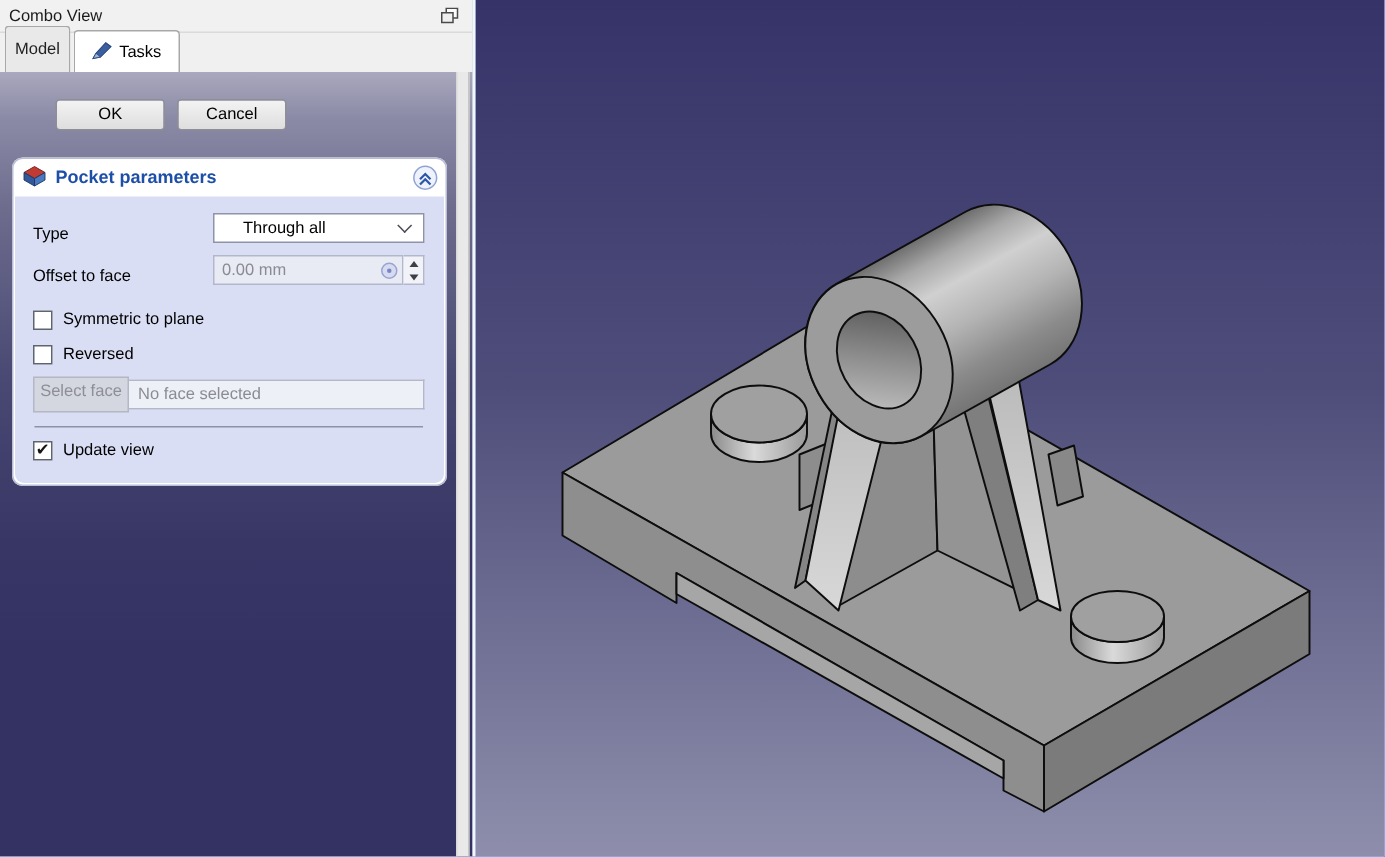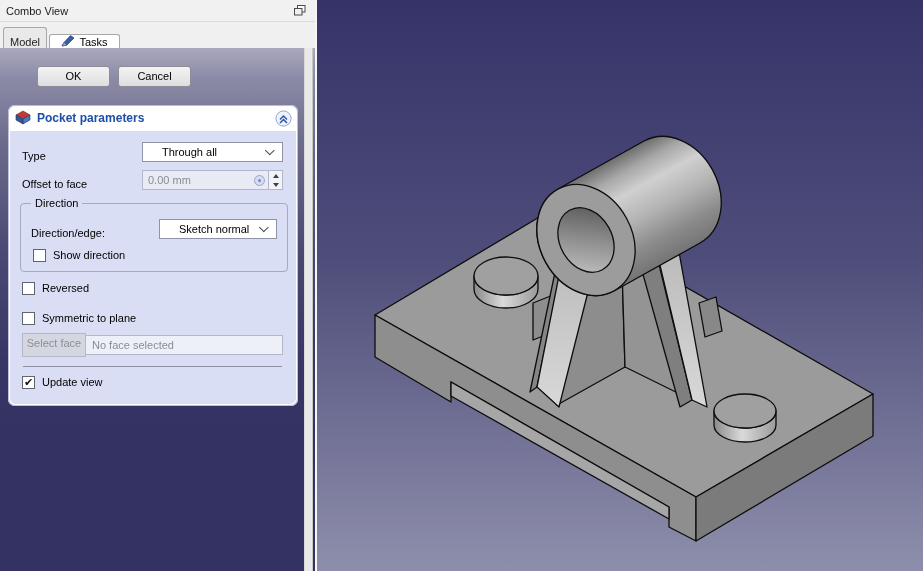--- a/index.html
+++ b/index.html
@@ -10,22 +10,22 @@
   
   .left { position:absolute; left:0; top:0; width:315px; height:571px; background:#f0f0f0; }
   .titlebar { position:relative; height:22px; background:#f1f1f1; border-bottom:1px solid #dadada;
     display:flex; align-items:center; padding:0 6px; }
   .titlebar .t { font-size:11px; color:#1a1a1a; }
   .float-btn { position:absolute; right:9px; top:5px; width:12px; height:11px; cursor:pointer; }
 
   .tabbar { position:relative; height:26px; background:#f0f0f0; display:flex; align-items:flex-end; padding-left:3px; }
   .tab { display:flex; align-items:center; justify-content:center; gap:4px;
     border:1px solid #a8a8a8; border-bottom:none; border-radius:3px 3px 0 0; cursor:pointer; }
-  .tab.inactive { height:21px; width:44px; background:#e9e9e9; color:#222; margin-bottom:0px;align-items:flex-end; }
-  .tab.active { height:14px; width:71px; background:#ffffff; margin-left:2px; }
+  .tab.inactive { height:31px; width:44px; background:#e9e9e9; color:#222; margin-bottom:0px; }
+  .tab.active { height:28px; width:71px; background:#ffffff; margin-left:2px; }
 
   .content { position:absolute; left:0; top:48px; width:315px; height:523px;
     background:linear-gradient(180deg,#a9a8bd 0%,#8b8aa6 6%,#6e6d8e 17%,#4b4a74 38%,#373665 60%,#333263 74%,#333263 100%); }
   .scrollstrip { position:absolute; right:2px; top:0; width:9px; height:523px;
     background:#e9e9e9; border-right:1px solid #c6c6c6; border-left:1px solid #d8d8d8; }
 
   .btnrow { position:absolute; left:0; top:18px; width:300px; display:flex; justify-content:flex-start; }
   .btn { height:21px; background:linear-gradient(#f3f3f3,#dedede); border:1px solid #8e8e98;
     border-radius:3px; font-size:11px; color:#000; text-align:center; line-height:19px; cursor:pointer; }
   .btn.ok { width:73px; margin-left:37px; }
@@ -164,43 +164,29 @@
                 <span>
                     <i class="tri-up"></i>
                   </span>
                 <span>
                     <i class="tri-dn"></i>
                   </span>
               </div>
             </div>
           </div>
 
-          <div class="gbox">
-            <span class="legend">Direction</span>
-            <div class="row">
-              <span class="lbl">Direction/edge:</span>
-              <div class="combo small">
-                <span class="val">Sketch normal</span>
-                <span class="chev"></span>
-              </div>
-            </div>
-            <div class="cbrow" style="margin-left:2px;">
-              <span class="cbx"></span>
-              <span>Show direction</span>
-            </div>
+
+          <div class="cbrow" style="margin-top:16px;">
+            <span class="cbx"></span>
+            <span>Symmetric to plane</span>
           </div>
 
           <div class="cbrow">
             <span class="cbx"></span>
             <span>Reversed</span>
-          </div>
-
-          <div class="cbrow" style="margin-top:16px;">
-            <span class="cbx"></span>
-            <span>Symmetric to plane</span>
           </div>
 
           <div class="facerow">
             <div class="btn-disabled">Select face</div>
             <div class="fieldro">No face selected</div>
           </div>
 
           <hr class="sep">
 
           <div class="cbrow" style="margin-top:8px;">

